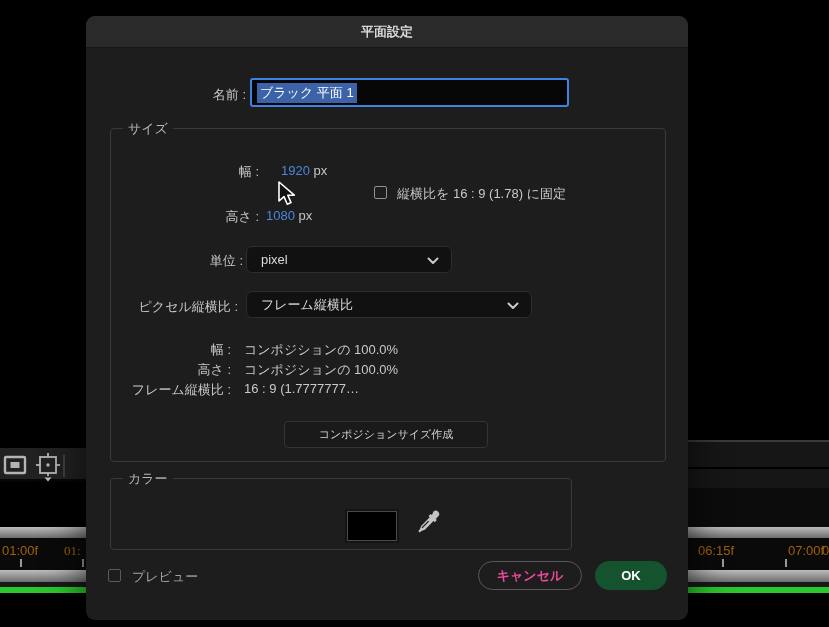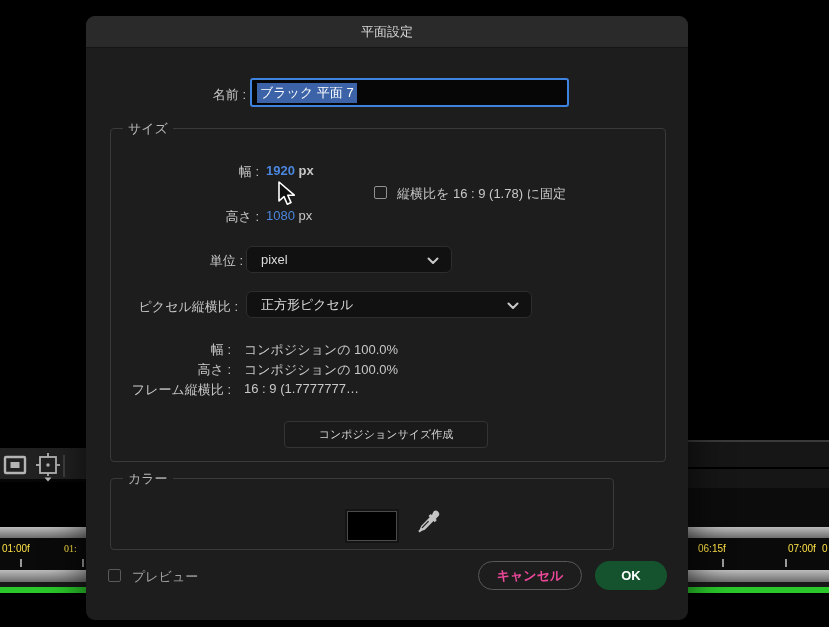--- a/index.html
+++ b/index.html
@@ -18,65 +18,65 @@
   .rp-line1 { left:0; top:0; width:100%; height:2px; background:#3a3a3a; }
   .rp-a { left:0; top:2px; width:100%; height:25px; background:#161616; }
   .rp-line2 { left:0; top:27px; width:100%; height:2px; background:#000; }
   .rp-b { left:0; top:29px; width:100%; height:19px; background:#161616; }
   .rp-c { left:0; top:48px; width:100%; height:40px; background:#0c0c0c; }
 
   .scrollbar { left:0; width:829px; height:11px; background:linear-gradient(#bdbdbd,#6e6e6e); }
   .scrollbar.top-bar { top:527px; }
   .scrollbar.bottom-bar { top:570px; height:12px; }
   .ruler { left:0; top:538px; width:829px; height:32px; background:#0a0a0a; }
-  .ruler-label { position:absolute; top:5px; font-size:10px; color:#fde047; white-space:nowrap; }
+  .ruler-label { position:absolute; top:5px; font-size:13px; color:#a16207; white-space:nowrap; }
   .rl-0 { left:2px; } .rl-1 { left:64px;font-family:Liberation Serif, serif; } .rl-2 { left:698px; } .rl-3 { left:760px;margin-left:28px; } .rl-4 { left:822px; }
   .ruler-tick { position:absolute; top:21px; width:2px; height:8px; background:#9a9a9a; }
   .tick-0 { left:20px; } .tick-1 { left:82px; } .tick-2 { left:722px; } .tick-3 { left:785px; }
   .strip-gap { left:0; top:582px; width:829px; height:5px; background:#191919; }
   .green-line { left:0; top:587px; width:829px; height:6px; }
 
   
   .dialog {
     left:86px; top:16px; width:602px; height:604px;
     background:#1d1d1d; border-radius:9px;
     box-shadow:0 10px 40px rgba(0,0,0,.7);
     z-index:10;
   }
   .title-bar {
     left:0; top:0; width:100%; height:32px; background:#2a2a2a;
     border-radius:9px 9px 0 0; border-bottom:1px solid #151515;
     display:flex; align-items:center; justify-content:center;
-    font-size:13px; font-weight:normal; color:#d9d9d9;text-align:center;
+    font-size:13px; font-weight:bold; color:#d9d9d9;text-align:center;
   }
   .lbl { font-size:13px; color:#c8c8c8; white-space:nowrap; }
   .r-align { text-align:right; }
 
   .name-label { left:40px; top:70px; width:120px; }
   .name-input {
     left:164px; top:62px; width:319px; height:29px;
     background:#060606; border:2px solid #3f83e0; border-radius:3px;
     display:flex; align-items:center; padding-left:5px;
   }
   .name-selection { background:#3c63a8; color:#fff; font-size:13px; padding:1px 3px; white-space:nowrap; }
 
   .group {
     border:1px solid #3a3a3a; border-radius:4px;
   }
   .group-size { left:24px; top:112px; width:556px; height:334px;padding-left:47px; }
-  .group-color { left:24px; top:462px; width:504px; height:72px; }
+  .group-color { left:24px; top:462px; width:462px; height:72px; }
   .legend {
     position:absolute; top:-8px; left:12px; background:#1d1d1d;
     padding:0 5px; font-size:13px; color:#b9b9b9; line-height:15px;
   }
 
   .w-label { left:40px; top:34px; width:108px; }
   .h-label { left:40px; top:79px; width:108px; }
   .dim-value { font-size:13px; white-space:nowrap; }
-  .w-value { left:155px; top:34px;font-weight:bold; }
+  .w-value { left:170px; top:34px; }
   .h-value { left:155px; top:79px; }
   .blue-num { color:#4b86dd; }
   .unit-suffix { color:#c6c6c6; }
 
   .checkbox { width:13px; height:13px; border:1.5px solid #909090; border-radius:2px; background:transparent; }
   .cb-aspect { left:263px; top:57px; }
   .cb-aspect-label { left:286px; top:56px; }
 
   .unit-label { left:40px; top:123px; width:92px; }
   .par-label { left:0px; top:169px; width:127px; }
@@ -161,21 +161,21 @@
 <div class="abs green-line" id="green-line" style="background: rgb(42, 200, 42);"></div>
 
 <div class="abs dialog">
 
   <div class="abs title-bar">
     <span>平面設定</span>
   </div>
 
   <div class="abs lbl r-align name-label">名前 :</div>
   <div class="abs name-input" style="border-color: rgb(63, 131, 224);">
-    <span class="name-selection" style="background: rgb(60, 99, 168);">ブラック 平面 7</span>
+    <span class="name-selection" style="background: rgb(60, 99, 168);">ブラック 平面 1</span>
   </div>
 
   <div class="abs group group-size">
     <span class="legend">サイズ</span>
 
     <div class="abs lbl r-align w-label">幅 :</div>
     <div class="abs dim-value w-value"><span class="blue-num" style="color: rgb(75, 134, 221);">1920</span><span class="unit-suffix"> px</span></div>
 
     <div class="abs checkbox cb-aspect"></div>
     <div class="abs lbl cb-aspect-label">縦横比を 16 : 9 (1.78) に固定</div>
@@ -186,21 +186,21 @@
     <div class="abs lbl r-align unit-label">単位 :</div>
     <div class="abs dropdown dd-unit">
       <span>pixel</span>
       <svg class="dd-chevron" width="12" height="8" viewBox="0 0 12 8">
         <polyline points="1.5,1.5 6,6 10.5,1.5" fill="none" stroke="#c9c9c9" stroke-width="2" stroke-linecap="round" stroke-linejoin="round"></polyline>
       </svg>
     </div>
 
     <div class="abs lbl r-align par-label">ピクセル縦横比 :</div>
     <div class="abs dropdown dd-par">
-      <span>正方形ピクセル</span>
+      <span>フレーム縦横比</span>
       <svg class="dd-chevron" width="12" height="8" viewBox="0 0 12 8">
         <polyline points="1.5,1.5 6,6 10.5,1.5" fill="none" stroke="#c9c9c9" stroke-width="2" stroke-linecap="round" stroke-linejoin="round"></polyline>
       </svg>
     </div>
 
     <div class="abs lbl r-align info-label-0">幅 :</div>
     <div class="abs lbl info-value-0">コンポジションの 100.0%</div>
     <div class="abs lbl r-align info-label-1">高さ :</div>
     <div class="abs lbl info-value-1">コンポジションの 100.0%</div>
     <div class="abs lbl r-align info-label-2">フレーム縦横比 :</div>

